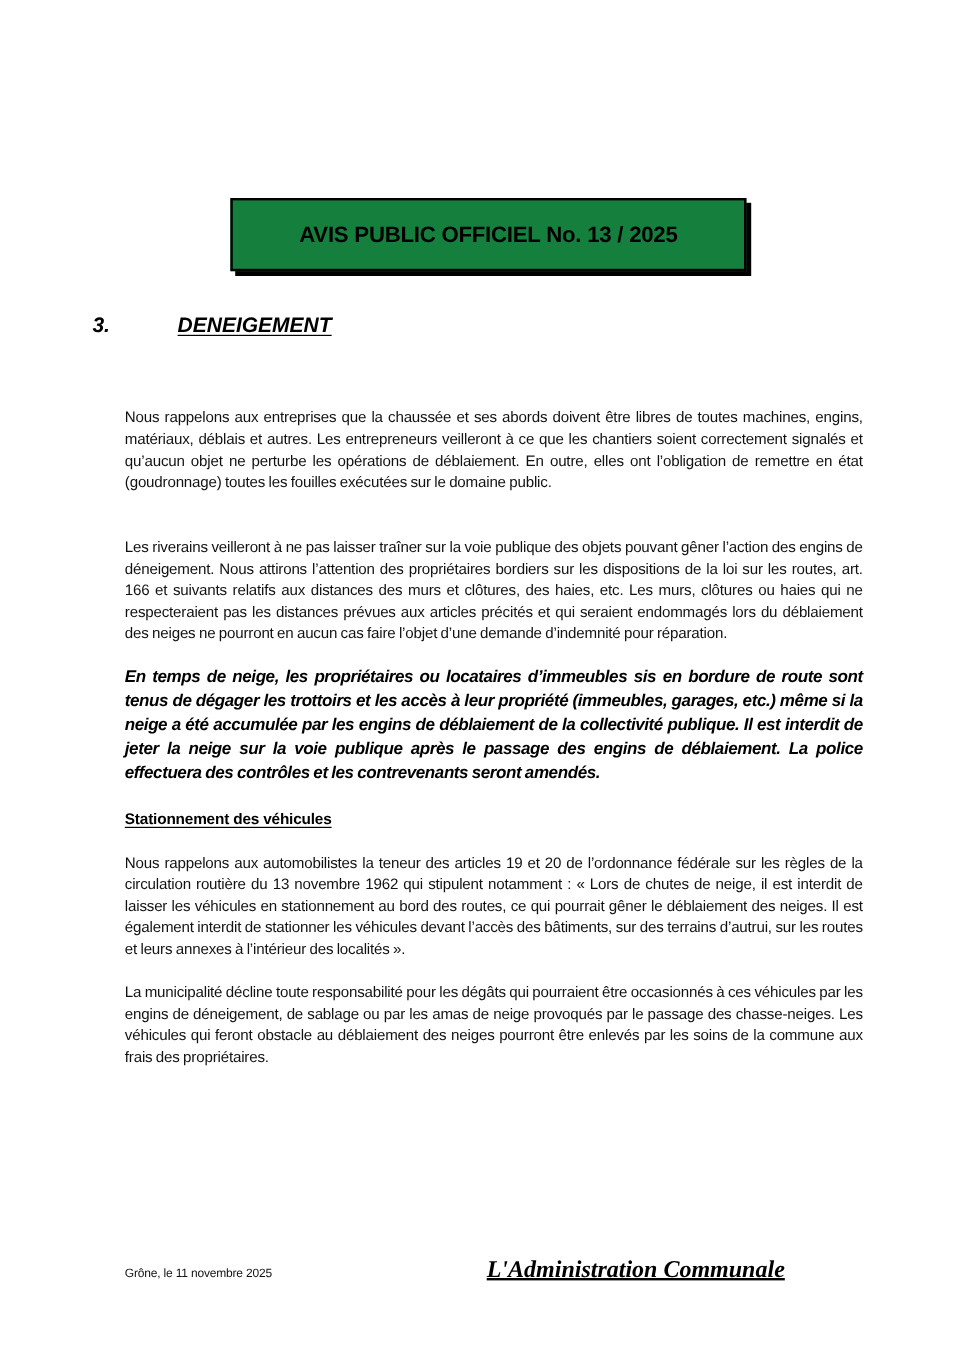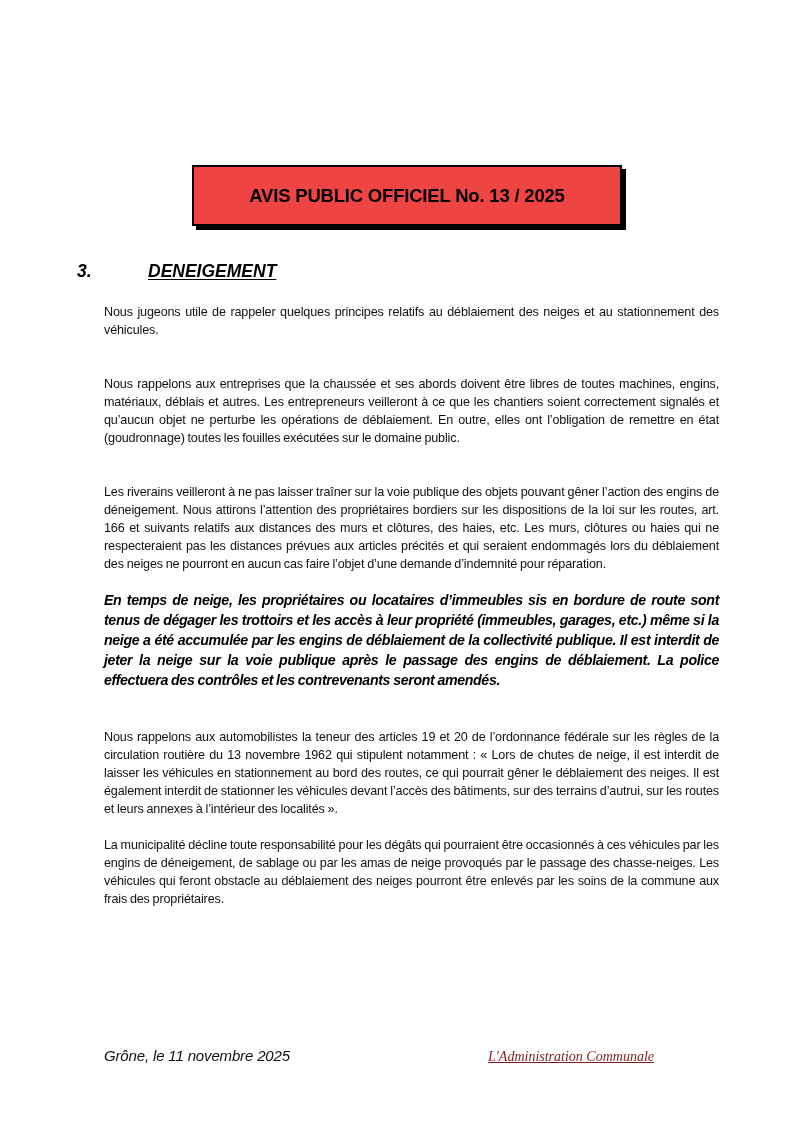--- a/index.html
+++ b/index.html
@@ -14,21 +14,21 @@
       overflow: hidden;
       font-family: "Liberation Sans", sans-serif;
       color: #111111;
     }
     .title-box {
       position: absolute;
       left: 192px;
       top: 165px;
       width: 426px;
       height: 57px;
-      background: #ef4444;
+      background: #15803d;
       border: 2px solid #000;
       box-shadow: 4px 4px 0 0 #000;
       display: flex;
       align-items: center;
       justify-content: center;
     }
     .title-box .title {
       font-weight: bold;
       font-size: 18.5px;
       letter-spacing: -0.2px;
@@ -90,62 +90,61 @@
     .footer {
       position: absolute;
       left: 104px;
       top: 1047px;
       width: 550px;
       display: flex;
       justify-content: space-between;
       align-items: baseline;
     }
     .footer .place-date {
-      font-size: 15px;
+      font-size: 10px;
       letter-spacing: -0.15px;
-      font-style: italic;
     }
     .footer .signature {
       font-family: "Liberation Serif", serif;
-      font-weight: normal;
+      font-weight: bold;
       font-style: italic;
-      font-size: 14px;
+      font-size: 20px;
       text-decoration: underline;
-      color: #7f1d1d;
+      color: #000000;
     }
   </style>
 </head>
 <body>
 
 <div class="title-box">
   <span class="title">AVIS PUBLIC OFFICIEL No. 13 / 2025</span>
 </div>
 
 <div class="section-heading">
   <span class="num">3.</span>
   <span class="label">DENEIGEMENT</span>
 </div>
 
 <div class="content">
-  <p class="body">Nous jugeons utile de rappeler quelques principes relatifs au déblaiement des neiges et au stationnement des véhicules.</p>
 
   <div style="height:18px"></div>
 
   <div style="height:18px"></div>
   <p class="body">Nous rappelons aux entreprises que la chaussée et ses abords doivent être libres de toutes machines, engins, matériaux, déblais et autres. Les entrepreneurs veilleront à ce que les chantiers soient correctement signalés et qu’aucun objet ne perturbe les opérations de déblaiement. En outre, elles ont l’obligation de remettre en état (goudronnage) toutes les fouilles exécutées sur le domaine public.</p>
 
   <div style="height:18px"></div>
 
   <div style="height:18px"></div>
   <p class="body">Les riverains veilleront à ne pas laisser traîner sur la voie publique des objets pouvant gêner l’action des engins de déneigement. Nous attirons l’attention des propriétaires bordiers sur les dispositions de la loi sur les routes, art. 166 et suivants relatifs aux distances des murs et clôtures, des haies, etc. Les murs, clôtures ou haies qui ne respecteraient pas les distances prévues aux articles précités et qui seraient endommagés lors du déblaiement des neiges ne pourront en aucun cas faire l’objet d’une demande d’indemnité pour réparation.</p>
 
   <div style="height:17px"></div>
   <p class="bold">En temps de neige, les propriétaires ou locataires d’immeubles sis en bordure de route sont tenus de dégager les trottoirs et les accès à leur propriété (immeubles, garages, etc.) même si la neige a été accumulée par les engins de déblaiement de la collectivité publique. Il est interdit de jeter la neige sur la voie publique après le passage des engins de déblaiement. La police effectuera des contrôles et les contrevenants seront amendés.</p>
 
   <div style="height:20px"></div>
+  <p class="subheading">Stationnement des véhicules</p>
 
   <div style="height:18px"></div>
   <p class="body">Nous rappelons aux automobilistes la teneur des articles 19 et 20 de l’ordonnance fédérale sur les règles de la circulation routière du 13 novembre 1962 qui stipulent notamment : « Lors de chutes de neige, il est interdit de laisser les véhicules en stationnement au bord des routes, ce qui pourrait gêner le déblaiement des neiges. Il est également interdit de stationner les véhicules devant l’accès des bâtiments, sur des terrains d’autrui, sur les routes et leurs annexes à l’intérieur des localités ».</p>
 
   <div style="height:18px"></div>
   <p class="body">La municipalité décline toute responsabilité pour les dégâts qui pourraient être occasionnés à ces véhicules par les engins de déneigement, de sablage ou par les amas de neige provoqués par le passage des chasse-neiges. Les véhicules qui feront obstacle au déblaiement des neiges pourront être enlevés par les soins de la commune aux frais des propriétaires.</p>
 </div>
 
 <div class="footer">
   <span class="place-date">Grône, le 11 novembre 2025</span>

